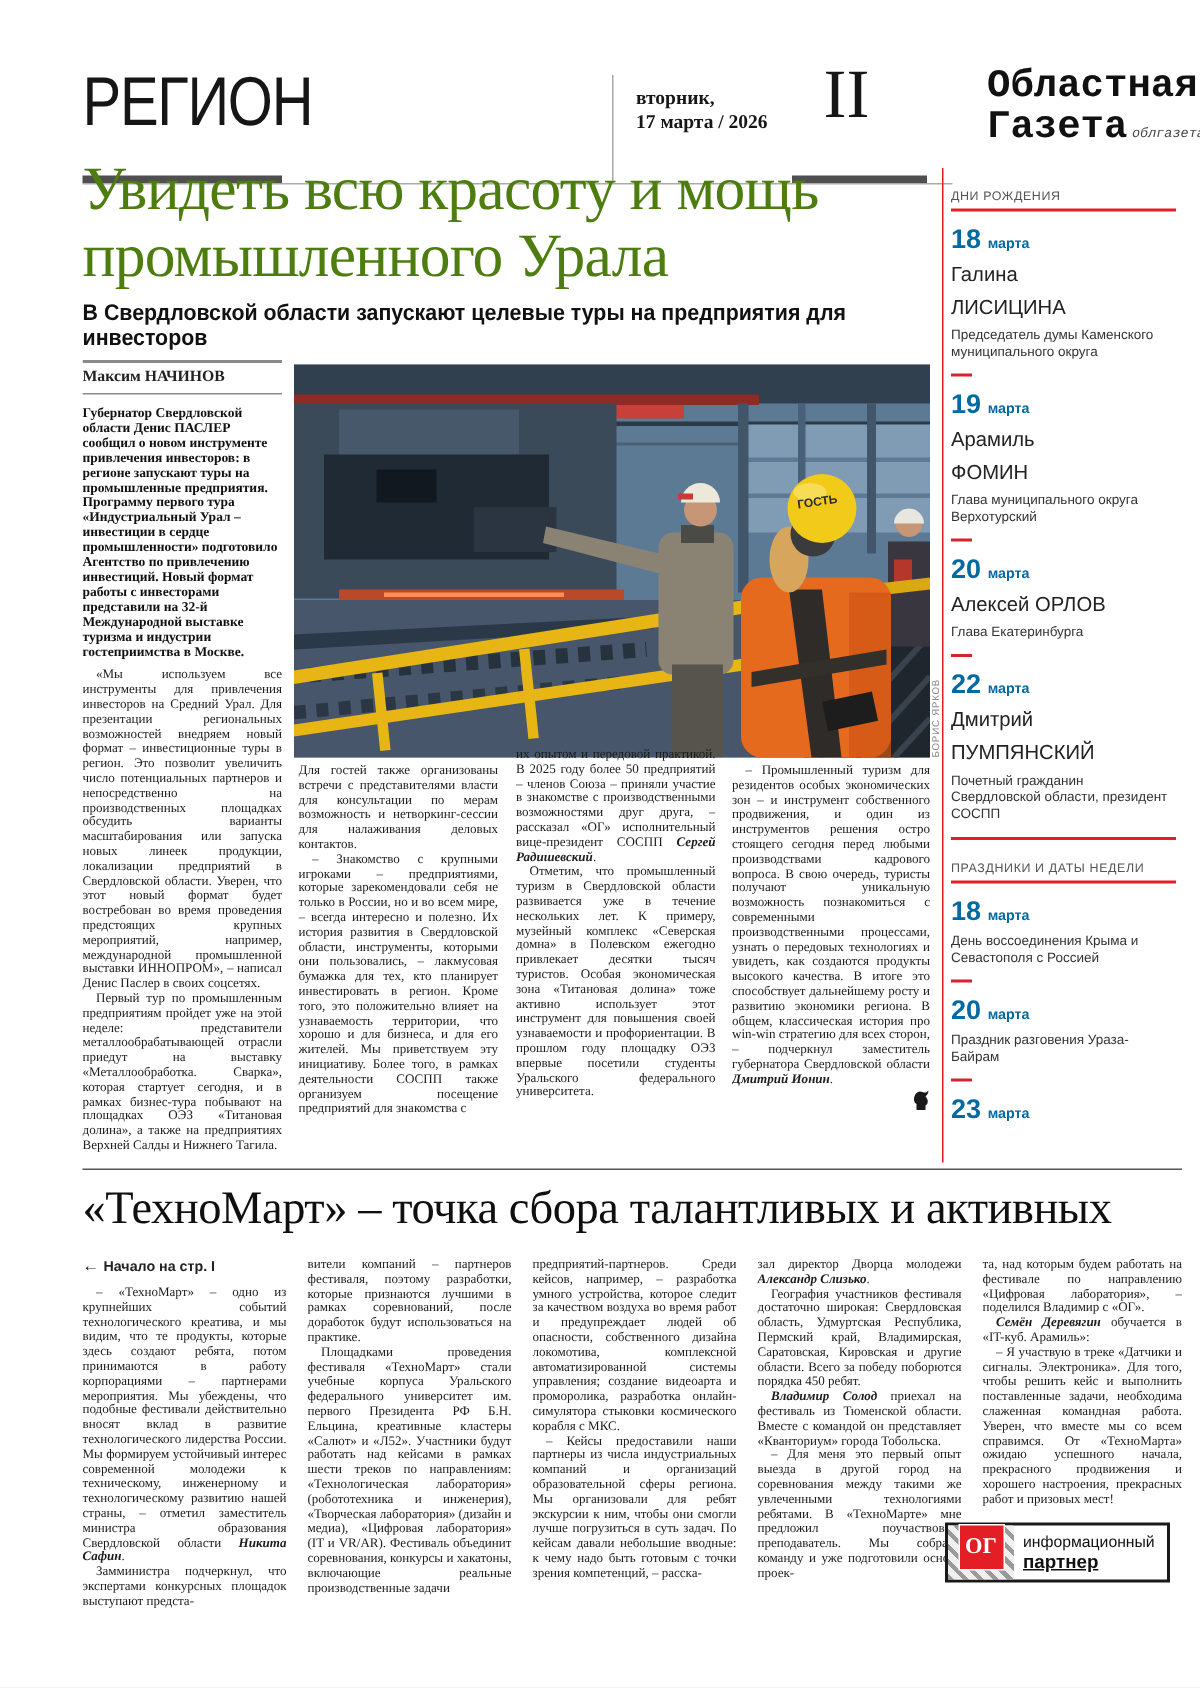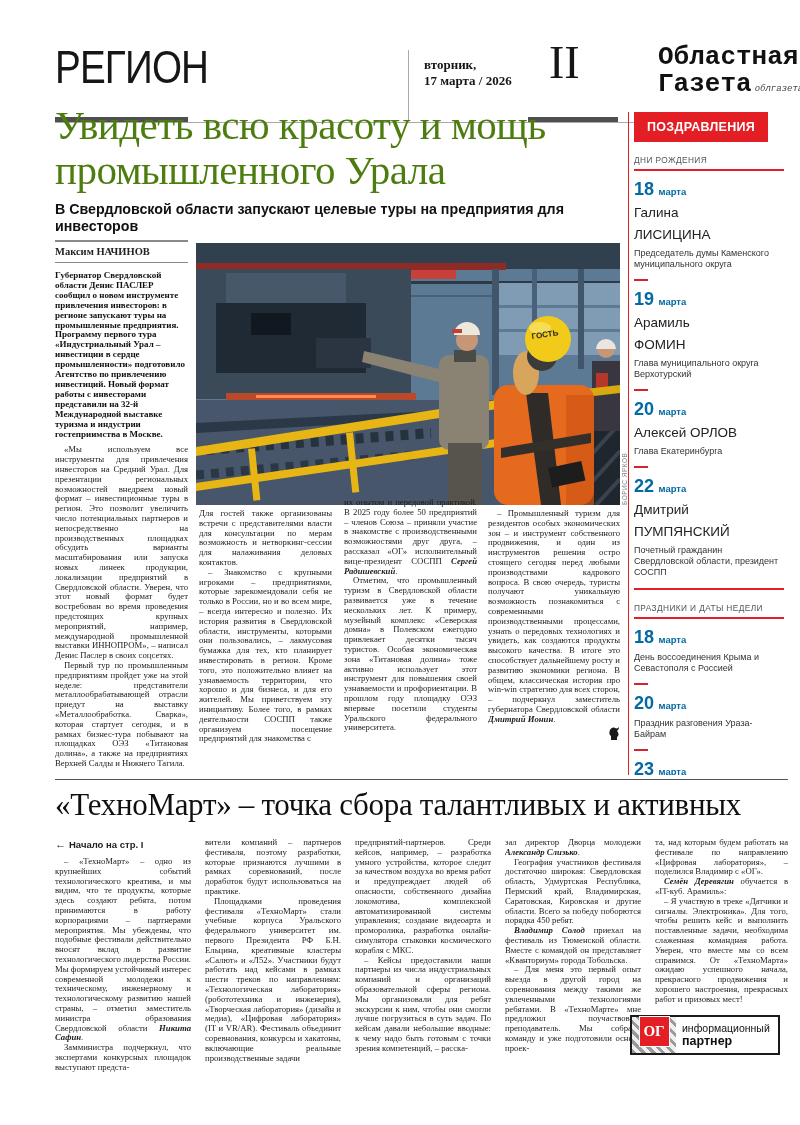--- a/index.html
+++ b/index.html
@@ -56,21 +56,21 @@
   .sb-sep{width:14px;height:2px;background:#d6232e;margin-top:9px;}
   
   .partner{position:absolute;left:630px;top:1015px;width:146px;height:36px;border:2px solid #1a1a1a;
     background:#fff;display:flex;align-items:center;}
   .partner-hatch{width:44px;height:36px;background:repeating-linear-gradient(45deg,#9a9a9a 0 3px,#efefef 3px 7px);
     display:flex;justify-content:center;}
   .partner-og{width:29px;height:29px;background:#e31e25;color:#fff;font-family:"Liberation Serif",serif;
     font-weight:bold;font-size:15px;display:flex;align-items:center;justify-content:center;box-shadow:0 0 0 1px #fff;}
   .partner-text{padding-left:6px;font-family:"Liberation Sans",sans-serif;color:#111;}
   .pt1{font-size:10.5px;}
-  .pt2{font-size:12.5px;font-weight:bold;}
+  .pt2{font-size:12.5px;font-weight:bold;text-decoration:underline;}
 </style>
 </head>
 <body>
 
 <div class="page">
 
   <div class="region-title">РЕГИОН</div>
   <div class="region-bar"></div>
   <div class="header-line"></div>
   <div class="header-vline"></div>
@@ -165,21 +165,20 @@
   <div class="col" style="left:488px;top:509px;width:132px;height:264px;">
     <p class="p"><span>– Промышленный туризм для резидентов особых экономических зон – и инструмент собственного продвижения, и один из инструментов решения остро стоящего сегодня перед любыми производствами кадрового вопроса. В свою очередь, туристы получают уникальную возможность познакомиться с современными производственными процессами, узнать о передовых технологиях и увидеть, как создаются продукты высокого качества. В итоге это способствует дальнейшему росту и развитию экономики региона. В общем, классическая история про win-win стратегию для всех сторон, – подчеркнул заместитель губернатора Свердловской области </span><b class="pname">Дмитрий Ионин</b><span>.</span></p>
     <div class="endmark">
       <svg width="11" height="13" viewBox="0 0 11 13">
         <path d="M2,13 L2,9 C0,8 0,5 1,3 C2,1 4,0 6,1 C8,2 9,1 10,0 C10,2 9,3 8,4 C10,6 10,9 8,10 L8,13 Z" fill="#1a1a1a"></path>
       </svg>
     </div>
   </div>
 
   <div class="sidebar">
-    <div class="sb-title">ПОЗДРАВЛЕНИЯ</div>
     <div class="sb-head">ДНИ РОЖДЕНИЯ</div>
     <div class="sb-rule"></div>
 
     <div class="sb-entry">
       <div class="sb-date"><span class="sb-day">18</span> <span class="sb-mon">марта</span></div>
       <div class="sb-name">Галина</div>
       <div class="sb-name">ЛИСИЦИНА</div>
       <div class="sb-desc">Председатель думы Каменского муниципального округа</div>
       <div class="sb-sep"></div>
     </div>

